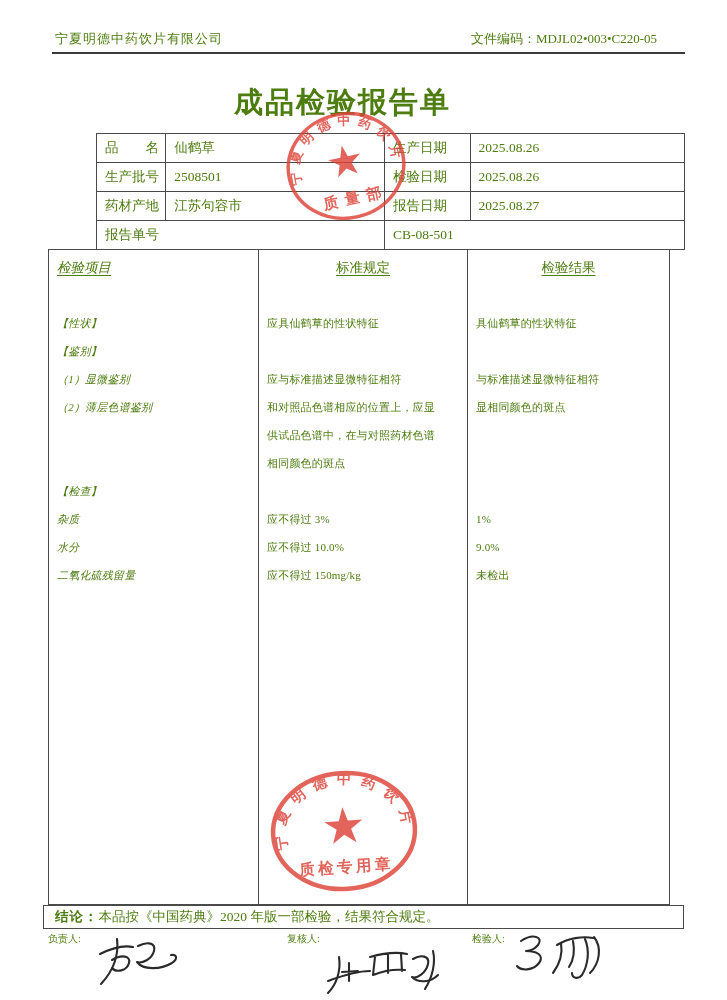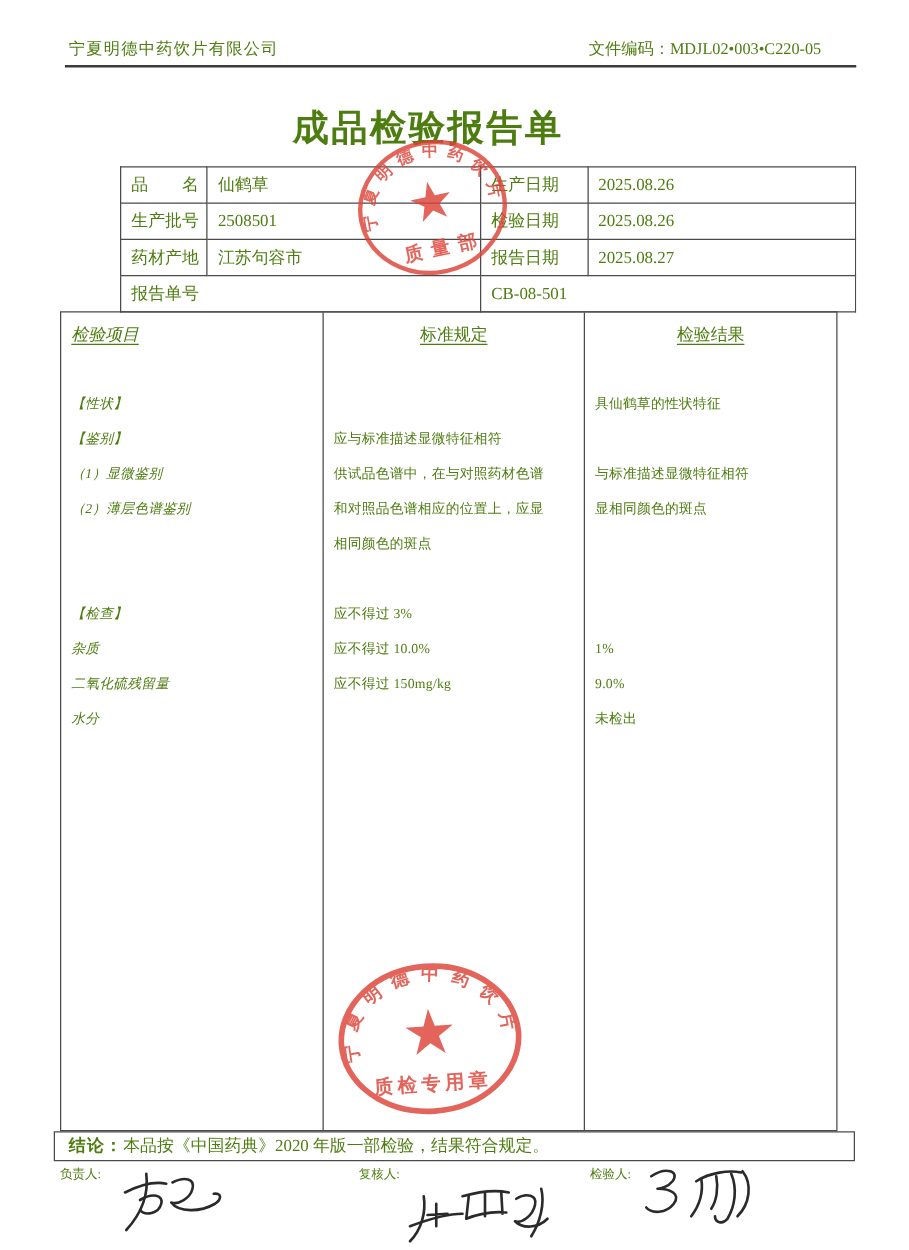--- a/index.html
+++ b/index.html
@@ -90,29 +90,30 @@
     <div class="mcol mcol-1">
       <div class="mhead left"><span>检验项目</span></div>
       <div class="line">【性状】</div>
       <div class="line">【鉴别】</div>
       <div class="line">（1）显微鉴别</div>
       <div class="line">（2）薄层色谱鉴别</div>
       <div class="line"></div>
       <div class="line"></div>
       <div class="line">【检查】</div>
       <div class="line">杂质</div>
+      <div class="line">水分</div>
       <div class="line">二氧化硫残留量</div>
-      <div class="line">水分</div>
     </div>
     <div class="mcol mcol-2">
       <div class="mhead center"><span>标准规定</span></div>
+      <div class="line">应具仙鹤草的性状特征</div>
       <div class="line"></div>
       <div class="line">应与标准描述显微特征相符</div>
+      <div class="line">和对照品色谱相应的位置上，应显</div>
       <div class="line">供试品色谱中，在与对照药材色谱</div>
-      <div class="line">和对照品色谱相应的位置上，应显</div>
       <div class="line">相同颜色的斑点</div>
       <div class="line"></div>
       <div class="line">应不得过 3%</div>
       <div class="line">应不得过 10.0%</div>
       <div class="line">应不得过 150mg/kg</div>
     </div>
     <div class="mcol mcol-3">
       <div class="mhead center"><span>检验结果</span></div>
       <div class="line">具仙鹤草的性状特征</div>
       <div class="line"></div>

